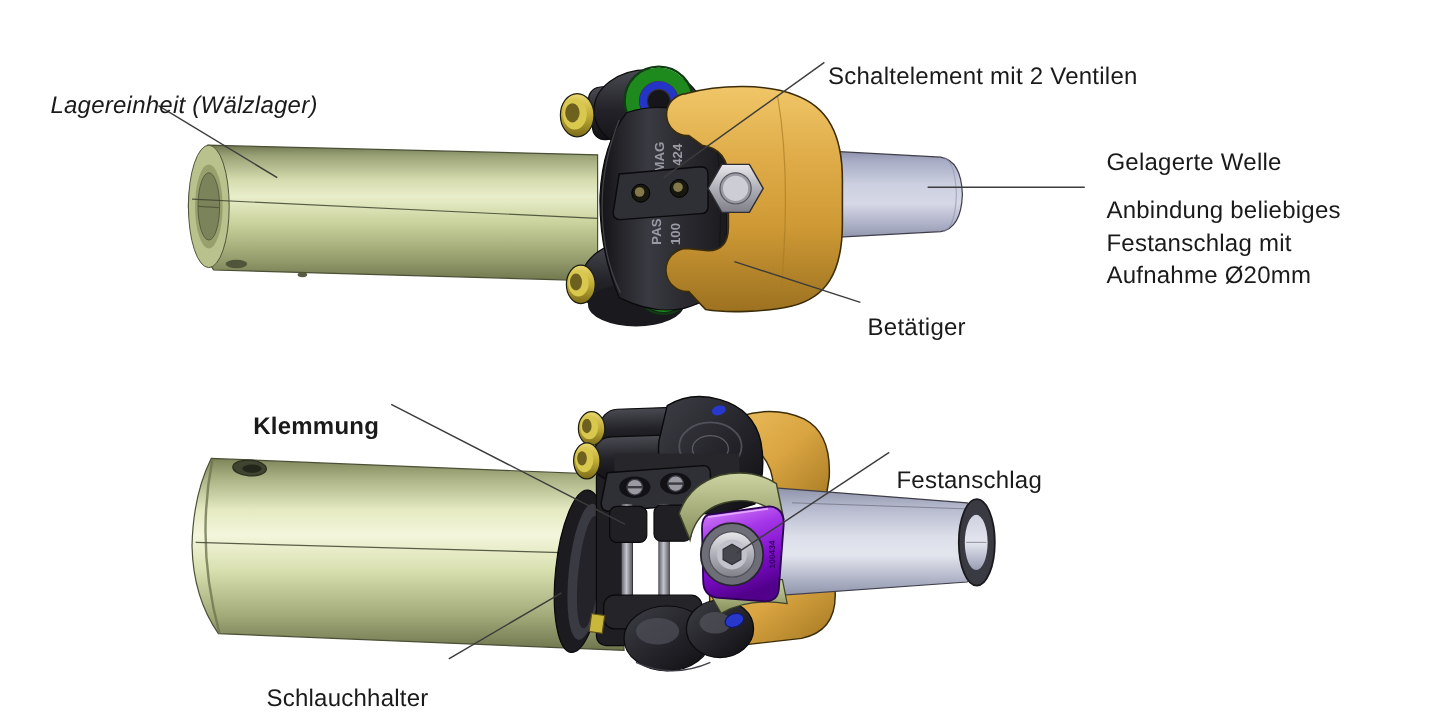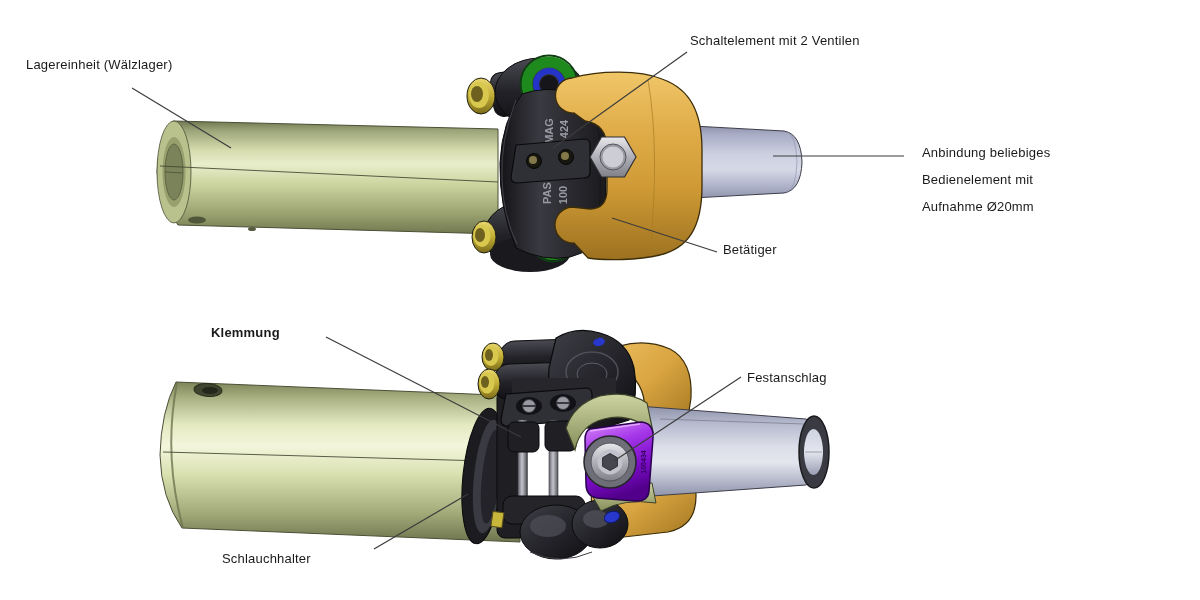--- a/index.html
+++ b/index.html
@@ -1,20 +1,20 @@
 <!DOCTYPE html>
 <html><head>
 <meta charset="utf-8">
 <style>
   html,body{margin:0;padding:0;background:#ffffff;}
   .stage{position:relative;width:1200px;height:600px;background:#ffffff;overflow:hidden;
          font-family:"Liberation Sans", sans-serif;}
   .stage svg{position:absolute;left:0;top:0;}
-  .lbl{position:absolute;font-size:13px;line-height:27px;color:#1a1a1a;
-       white-space:pre-line;letter-spacing:0.2px;}
+  .lbl{position:absolute;font-size:20px;line-height:27px;color:#1a1a1a;
+       white-space:pre-line;letter-spacing:0.2px;margin-top:24px;}
 </style>
 </head>
 <body>
 
 <div class="stage">
 
 <svg width="1200" height="600" viewBox="0 0 1200 600">
   <defs>
     <linearGradient id="gGreenT" x1="0" y1="0" x2="0" y2="1">
       <stop offset="0" stop-color="#6f7650"></stop>
@@ -277,23 +277,24 @@
     <line x1="132" y1="88" x2="231" y2="148"></line>
     <line x1="687" y1="52" x2="553" y2="148"></line>
     <line x1="773" y1="156" x2="904" y2="156"></line>
     <line x1="717" y1="252" x2="612" y2="218"></line>
     <line x1="326" y1="337" x2="521" y2="437"></line>
     <line x1="741" y1="377" x2="614" y2="461"></line>
     <line x1="374" y1="549" x2="468" y2="494"></line>
   </g>
 </svg>
 
-<div class="lbl" style="left:26px;  top:51px;">Lagereinheit (Wälzlager)</div>
+<div class="lbl" style="left:42px;  top:51px;font-style:italic;">Lagereinheit (Wälzlager)</div>
 <div class="lbl" style="left:690px; top:27px;">Schaltelement mit 2 Ventilen</div>
+<div class="lbl" style="left:922px; top:99px;">Gelagerte Welle</div>
 <div class="lbl" style="left:922px; top:139px;">Anbindung beliebiges
-Bedienelement mit
+Festanschlag mit
 Aufnahme Ø20mm</div>
 <div class="lbl" style="left:723px; top:236px;">Betätiger</div>
 <div class="lbl" style="left:211px; top:319px;font-weight:bold;">Klemmung</div>
 <div class="lbl" style="left:222px; top:545px;">Schlauchhalter</div>
 <div class="lbl" style="left:747px; top:364px;">Festanschlag</div>
 
 </div>
 
 </body></html>

